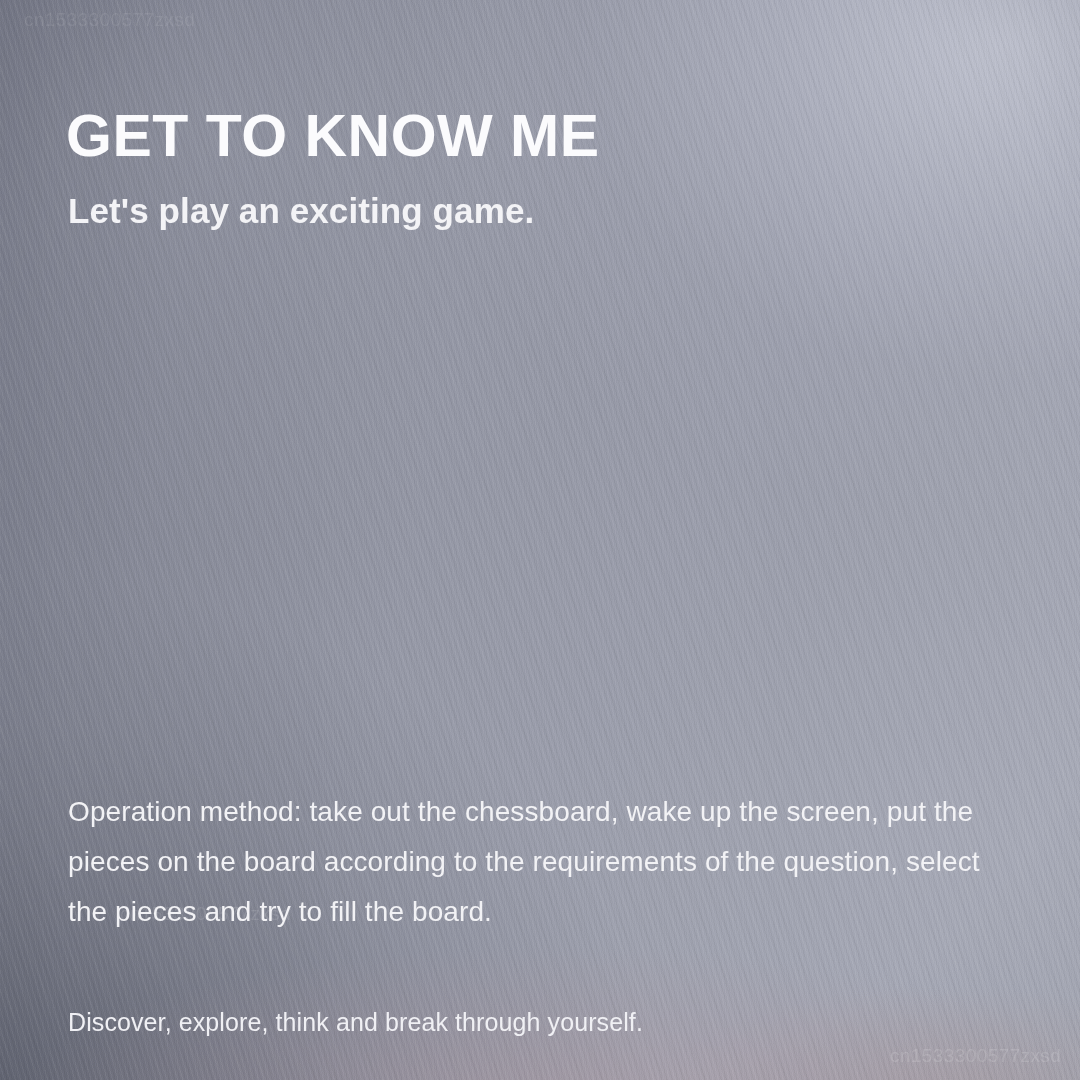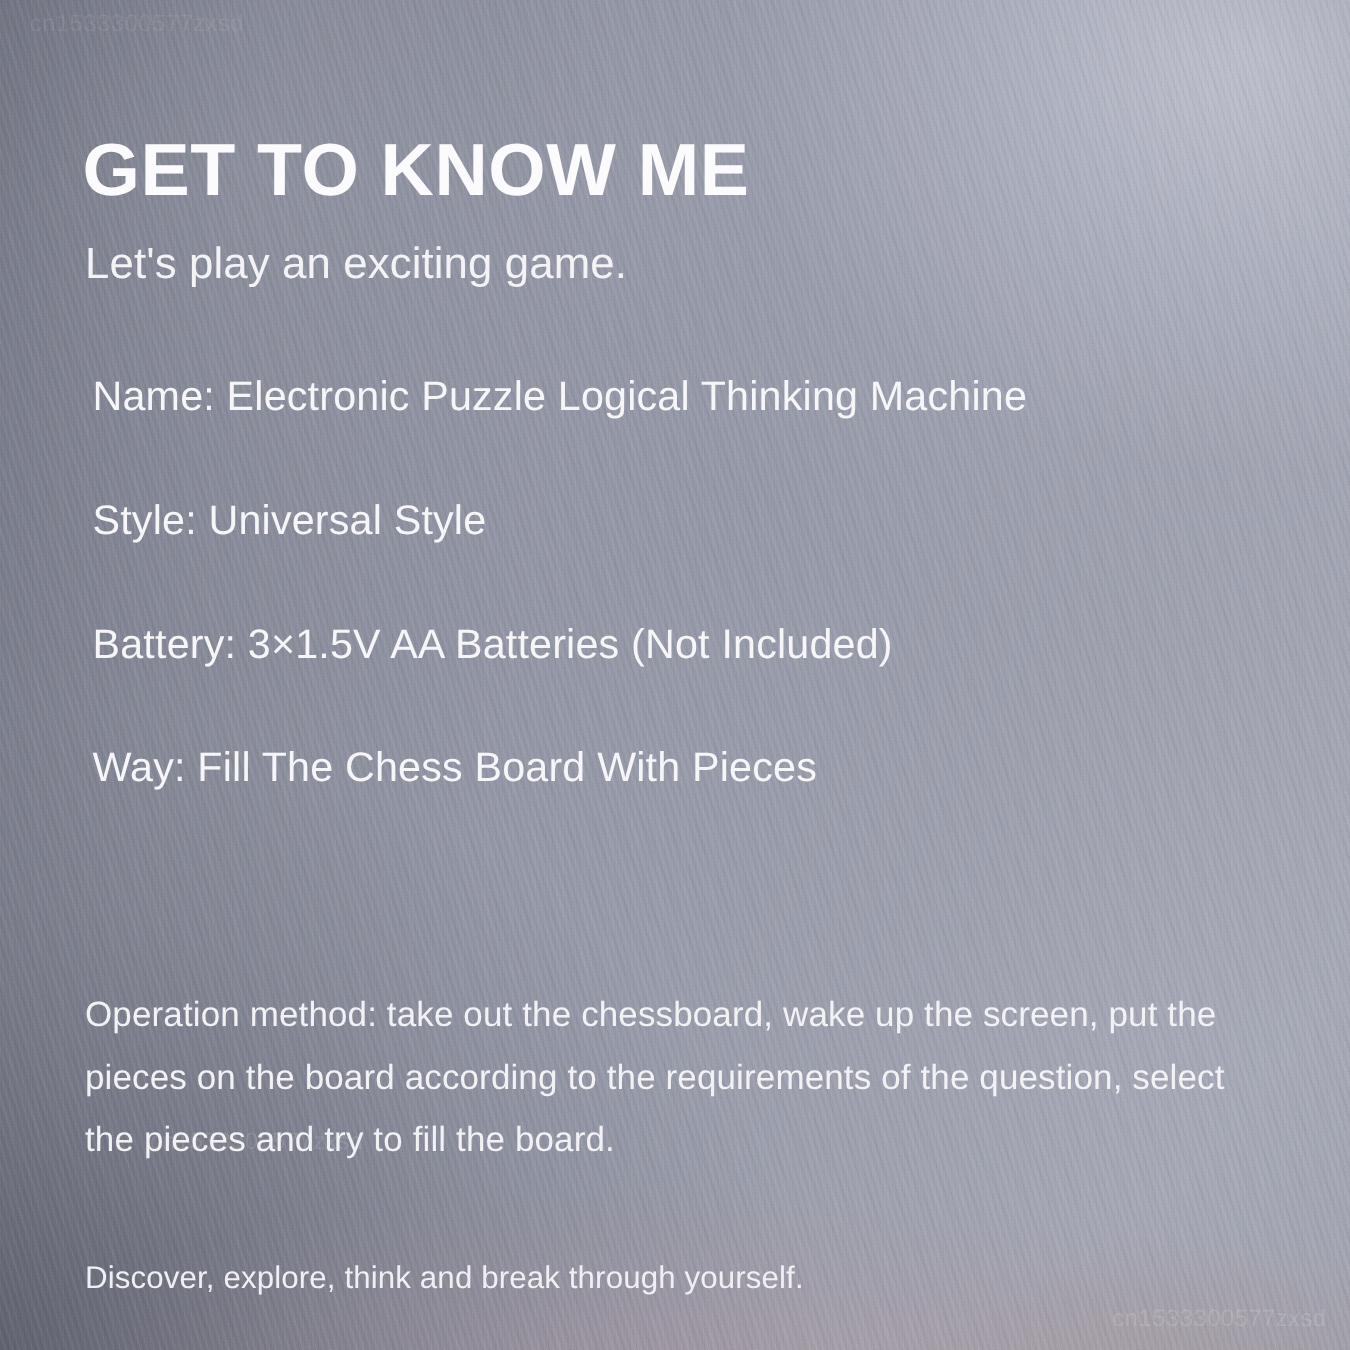--- a/index.html
+++ b/index.html
@@ -192,21 +192,21 @@
     color: #fbfbfd;
     line-height: 1.0;
     white-space: nowrap;
   }
 
   .subhead {
     position: absolute;
     left: 68px;
     top: 155px;
     font-size: 35px;
-    font-weight: 400;
+    font-weight: 700;
     color: #f3f3f6;
     line-height: 1.18;
     letter-spacing: 0.1px;
     white-space: nowrap;
   }
 
   .spec-list {
     position: absolute;
     left: 74px;
     top: 300px;
@@ -268,25 +268,19 @@
   <div class="wm wm-tl">cn1533300577zxsd</div>
   <div class="wm wm-mid">cn1533300577zxsd</div>
   <div class="wm wm-br">cn1533300577zxsd</div>
 
   <div class="content">
 
     <h1 class="headline">GET TO KNOW ME</h1>
 
     <p class="subhead">Let's play an exciting game.</p>
 
-    <div class="spec-list">
-      <div class="spec-row">Name: Electronic Puzzle Logical Thinking Machine</div>
-      <div class="spec-row">Style: Universal Style</div>
-      <div class="spec-row">Battery: 3×1.5V AA Batteries (Not Included)</div>
-      <div class="spec-row">Way: Fill The Chess Board With Pieces</div>
-    </div>
 
     <p class="paragraph">Operation method: take out the chessboard, wake up the screen, put the pieces on the board according to the requirements of the question, select the pieces and try to fill the board.</p>
 
     <p class="closing">Discover, explore, think and break through yourself.</p>
 
   </div>
 </div>
 
 </body></html>

